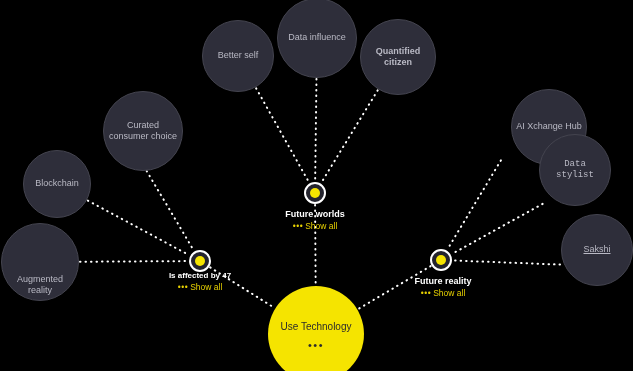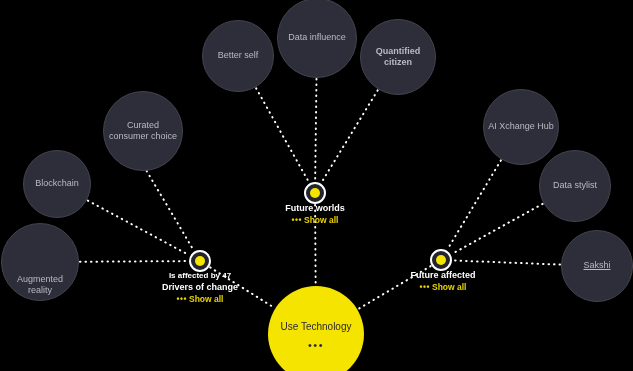--- a/index.html
+++ b/index.html
@@ -88,25 +88,26 @@
     color: #ffffff;
     font-size: 8px;
     font-weight: bold;
     line-height: 11px;
   }
   .hub-title {
     color: #ffffff;
     font-size: 9px;
     font-weight: bold;
     line-height: 12px;
+    margin-top: 6px;
   }
   .hub-showall {
     color: #e8d200;
     font-size: 8.5px;
-    font-weight: bold;
+    font-weight: normal;
     line-height: 12px;
   }
   .hub-showall .dots {
     letter-spacing: 0.5px;
     margin-right: 2px;
   }
 </style>
 </head>
 <body>
 
@@ -137,52 +138,51 @@
       </div>
       <div class="node" style="left: 202px; top: 20px; width: 72px; height: 72px;">
         <span>Better self</span>
       </div>
       <div class="node" style="left: 277px; top: -2px; width: 80px; height: 80px;">
         <span>Data influence</span>
       </div>
       <div class="node" style="left: 360px; top: 19px; width: 76px; height: 76px; font-weight: bold;">
         <span>Quantified citizen</span>
       </div>
-      <div class="node" style="left: 483px; top: 89px; width: 76px; height: 76px;">
+      <div class="node" style="left: 511px; top: 89px; width: 76px; height: 76px;">
         <span>AI Xchange Hub</span>
       </div>
-      <div class="node" style="left: 539px; top: 150px; width: 72px; height: 72px;">
+      <div class="node" style="left: 539px; top: 134px; width: 72px; height: 72px; font-family: Liberation Mono, monospace;">
         <span>Data stylist</span>
       </div>
-      <div class="node" style="left: 561px; top: 230px; width: 72px; height: 72px; text-decoration: underline;">
+      <div class="node" style="left: 561px; top: 214px; width: 72px; height: 72px; text-decoration: underline;">
         <span>Sakshi</span>
       </div>
       <div class="node center" style="left: 268px; top: 286px; width: 96px; height: 96px;">
         <span>Use Technology</span>
         <span class="center-dots">•••</span>
       </div>
       <div class="hub" style="left: 189px; top: 250px;">
         <div class="hub-ring"></div>
         <div class="hub-dot"></div>
       </div>
       <div class="hub-label" style="left: 110px; top: 270px; width: 180px;">
         <div class="hub-count">Is affected by 47</div>
-        <div class="hub-title">Drivers of change</div>
         <div class="hub-showall"><span class="dots">•••</span><span>Show all</span></div>
       </div>
       <div class="hub" style="left: 304px; top: 182px;">
         <div class="hub-ring"></div>
         <div class="hub-dot"></div>
       </div>
       <div class="hub-label" style="left: 225px; top: 202px; width: 180px;">
         <div class="hub-title">Future worlds</div>
         <div class="hub-showall"><span class="dots">•••</span><span>Show all</span></div>
       </div>
       <div class="hub" style="left: 430px; top: 249px;">
         <div class="hub-ring"></div>
         <div class="hub-dot"></div>
       </div>
       <div class="hub-label" style="left: 353px; top: 269px; width: 180px;">
-        <div class="hub-title">Future affected</div>
+        <div class="hub-title">Future reality</div>
         <div class="hub-showall"><span class="dots">•••</span><span>Show all</span></div>
       </div>
     </div>
 </div>
 
 </body></html>

